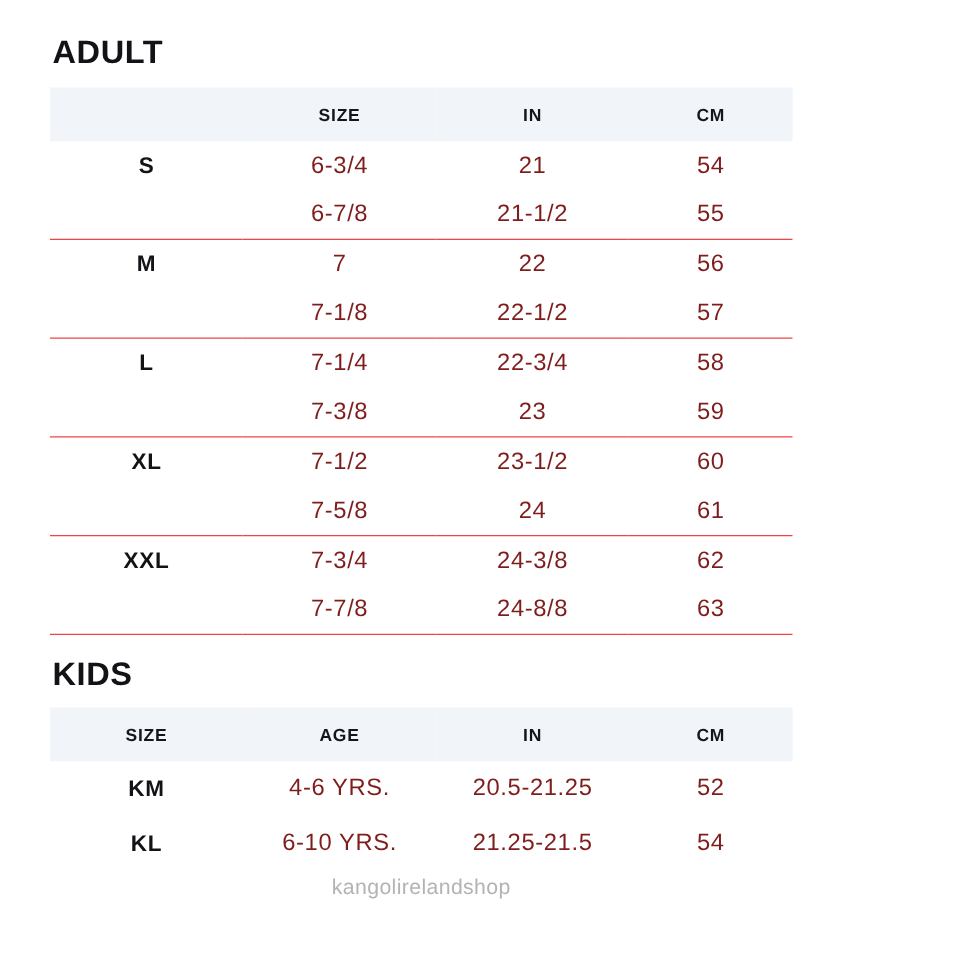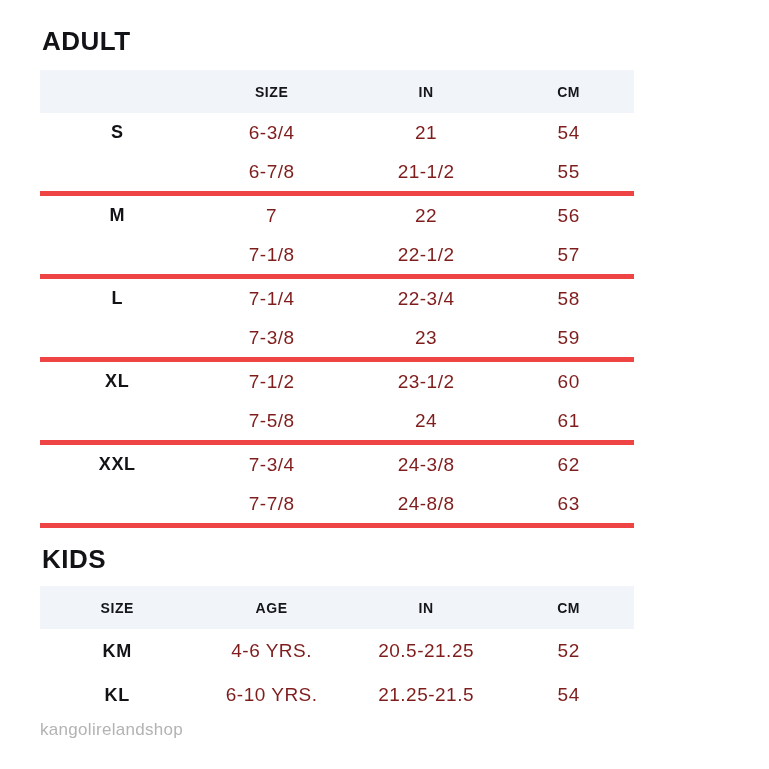--- a/index.html
+++ b/index.html
@@ -54,24 +54,25 @@
     padding: 0;
   }
   table.kids-table tbody td { height: 44px; }
   table.size-table tbody td.lbl {
     font-size: 18px;
     font-weight: 700;
     letter-spacing: 0.6px;
     color: #121316;
   }
   table.adult-table tbody tr.group-end td {
-    border-bottom: 5px solid #ef4444;
+    border-bottom: 1px solid #ef4444;
   }
   .watermark {
     margin-top: 3px;
+    text-align: center;
     font-size: 17px;
     letter-spacing: 0.3px;
     color: #b3b3b3;
   }
 </style>
 </head>
 <body>
 
 <div class="page">
 

